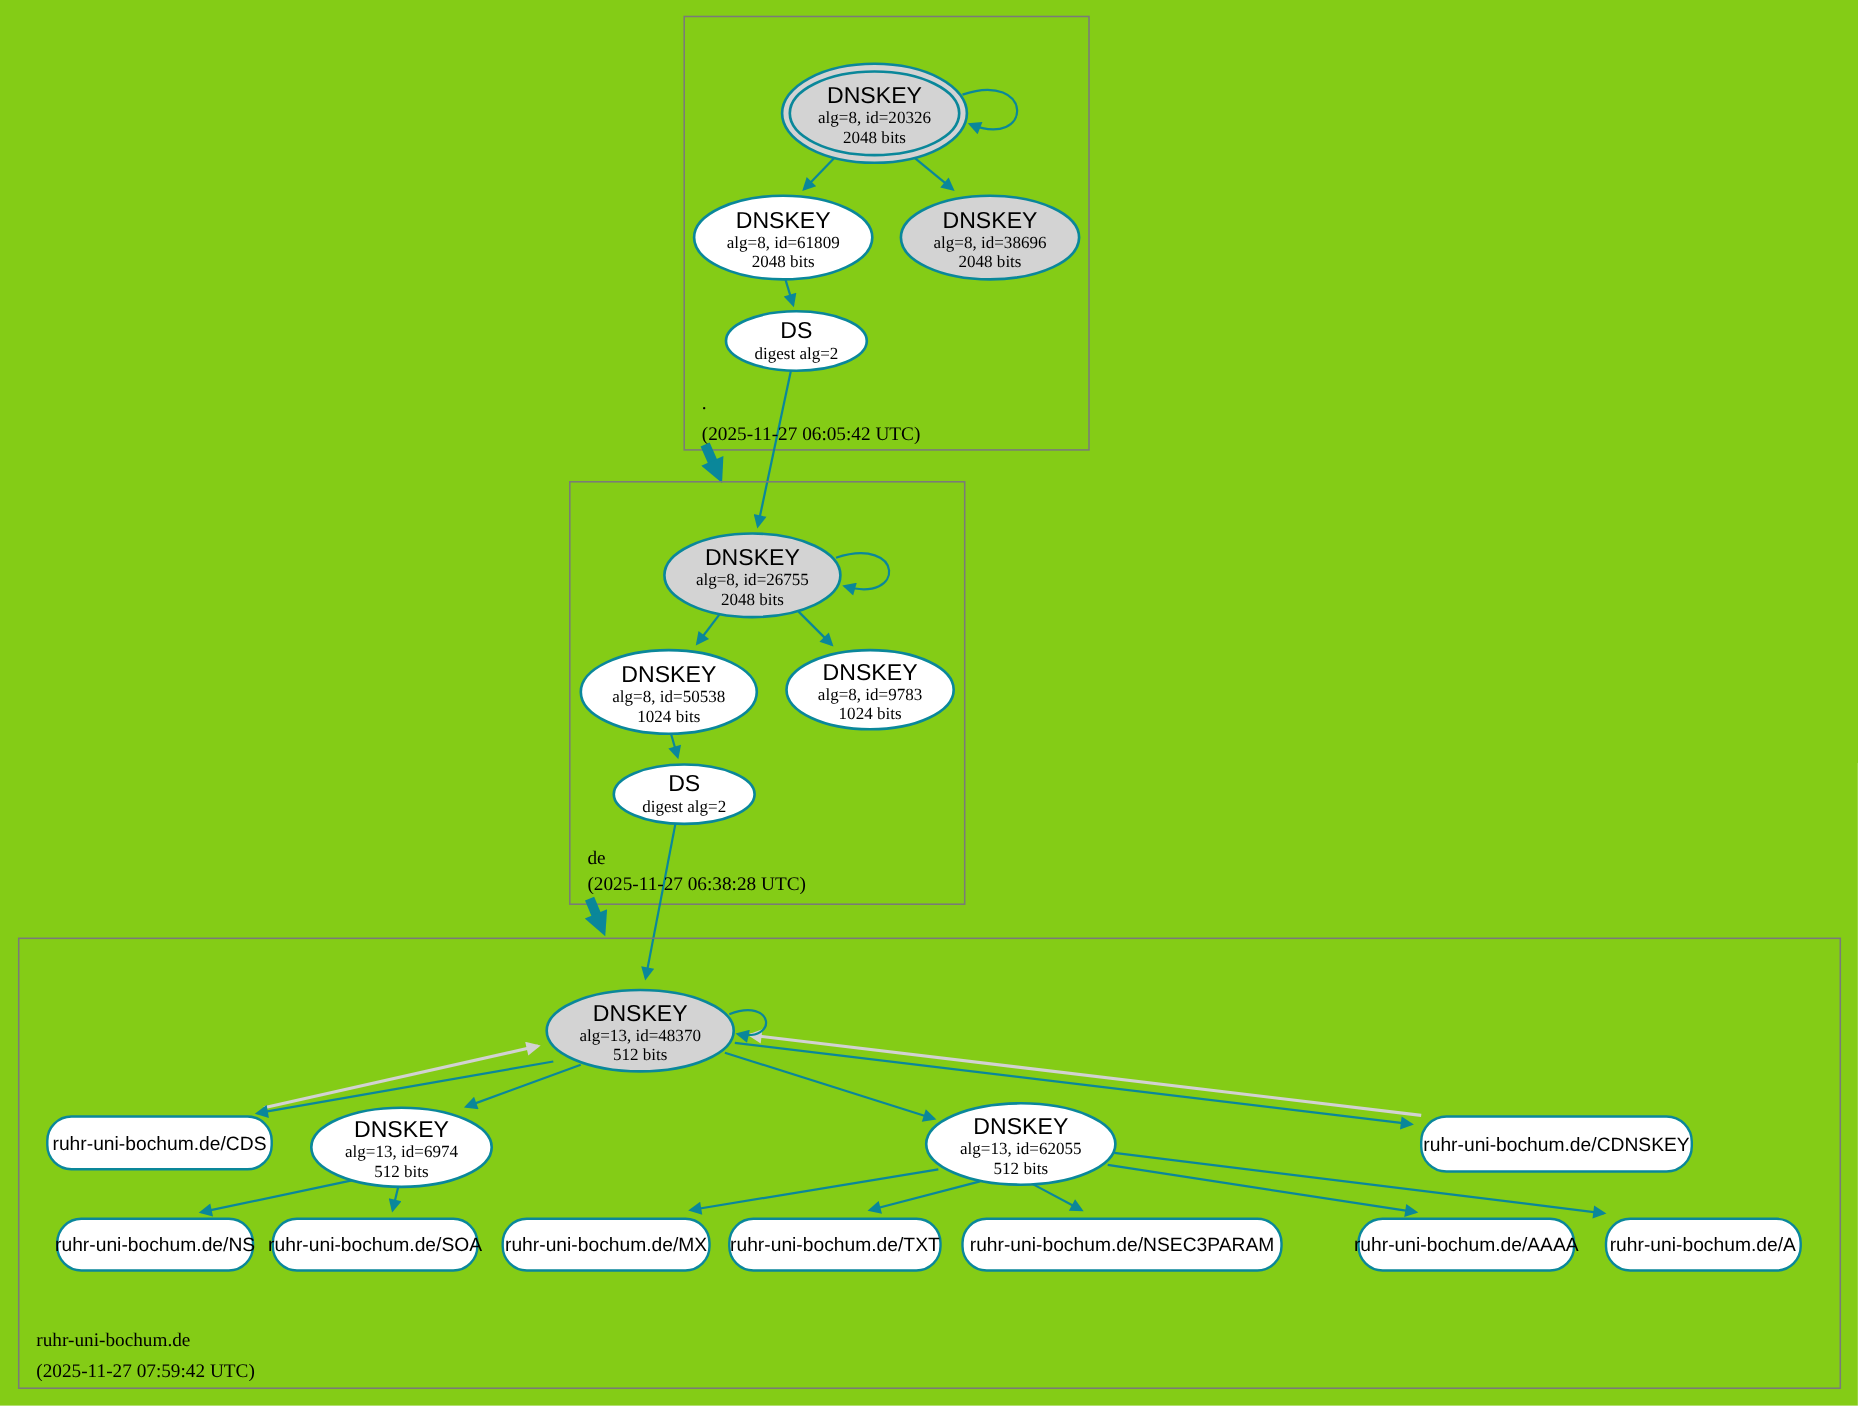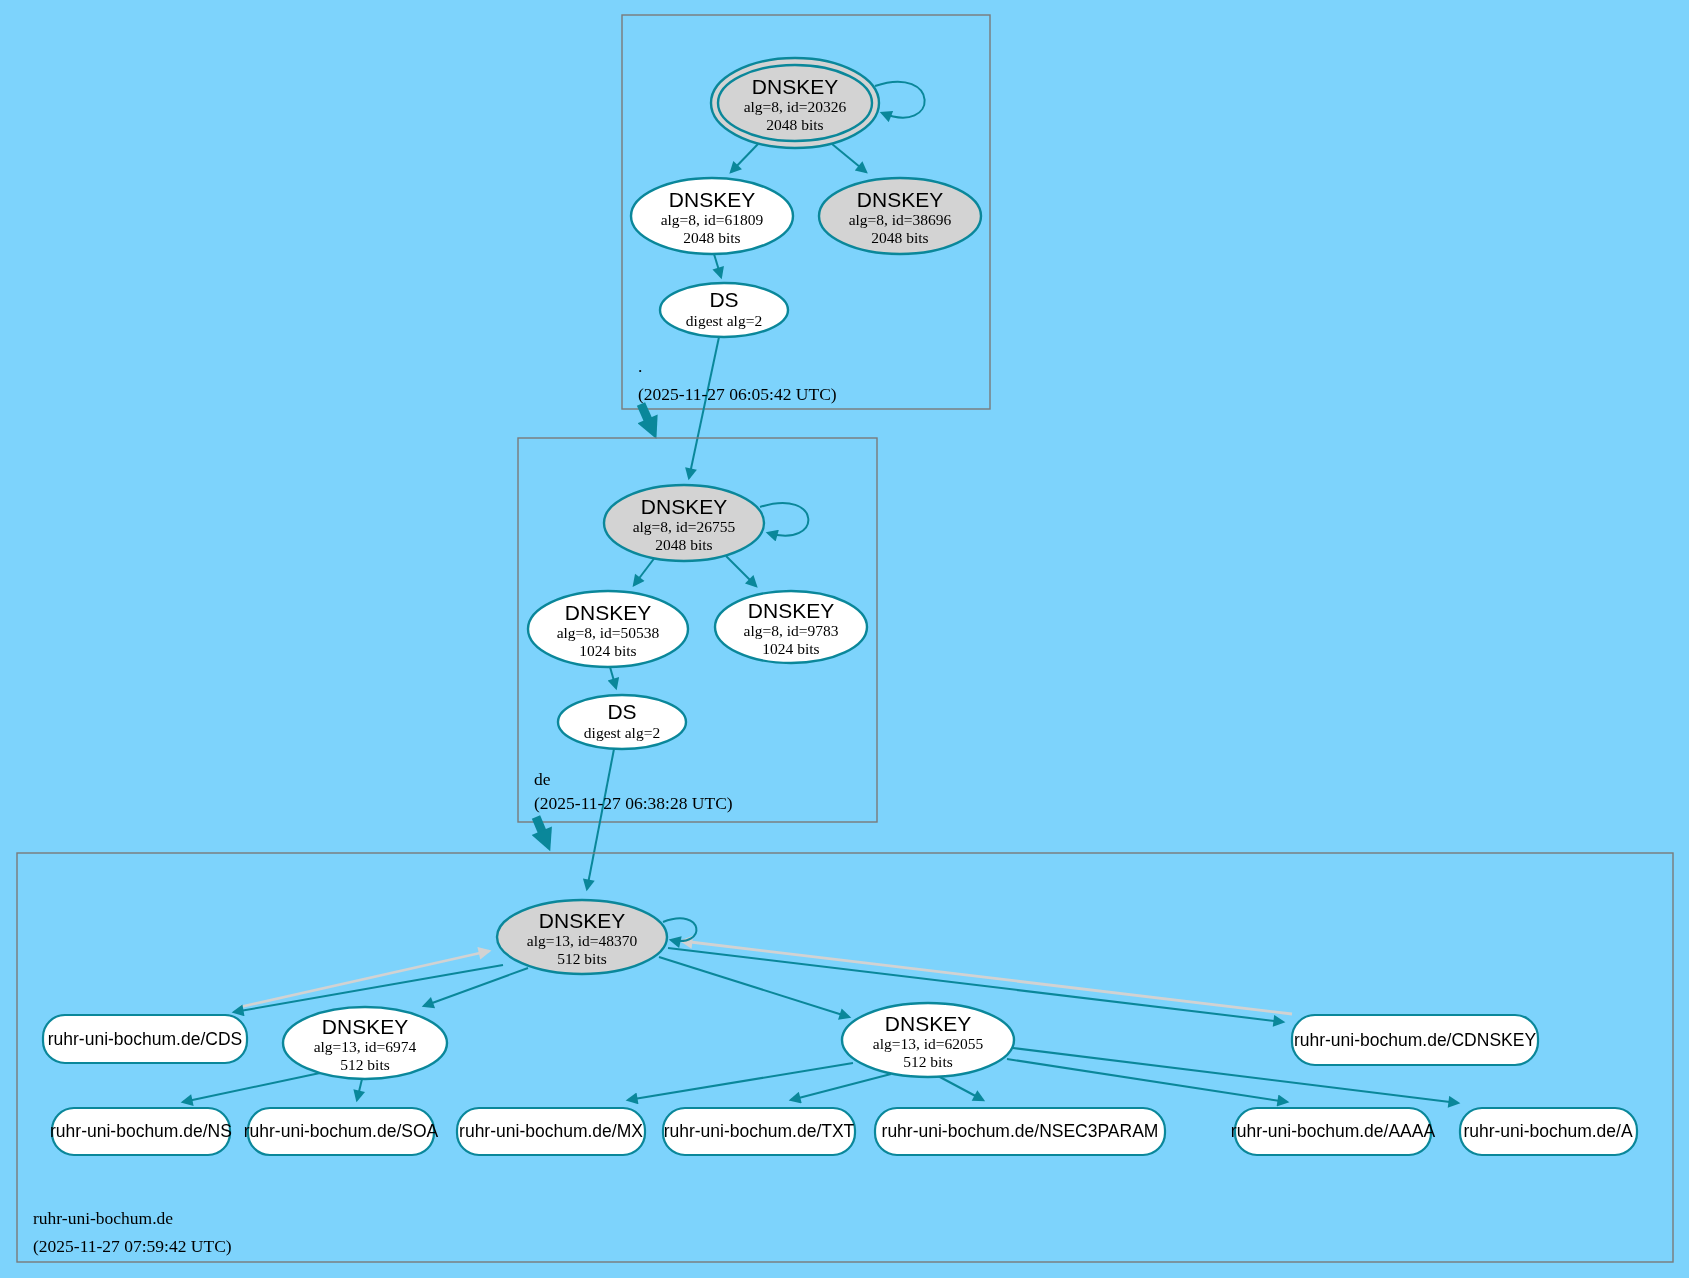--- a/index.html
+++ b/index.html
@@ -3,21 +3,21 @@
 <meta charset="utf-8">
 <style>
   :root {
     --secure: #0a879a;
     --node_fill: #d3d3d3;
     --edge_gray: #d2d2d2;
     --border: #7a7a7a;
     --text: #000000;
   }
   html, body { margin: 0; padding: 0; background: #ffffff; }
-  .stage { width: 1689px; height: 1278px; position: relative; background: #7dd3fc; }
+  .stage { width: 1689px; height: 1278px; position: relative; background: #84cc16; }
   svg text { fill: var(--text, #000); }
   .t-serif { font-family: "Liberation Serif", serif; }
   .t-sans  { font-family: "Liberation Sans", sans-serif; }
   .node-title  { font-size: 21px; }
   .node-detail { font-size: 15.5px; }
   .rr-label    { font-size: 17.5px; }
   .zone-label  { font-size: 17.5px; }
   .zone-ts     { font-size: 17.5px; }
   .zone-box { fill: none; stroke: var(--border, #7a7a7a); stroke-width: 1.4; }
   .node-ellipse { stroke: var(--secure, #0a879a); stroke-width: 2.4; }

